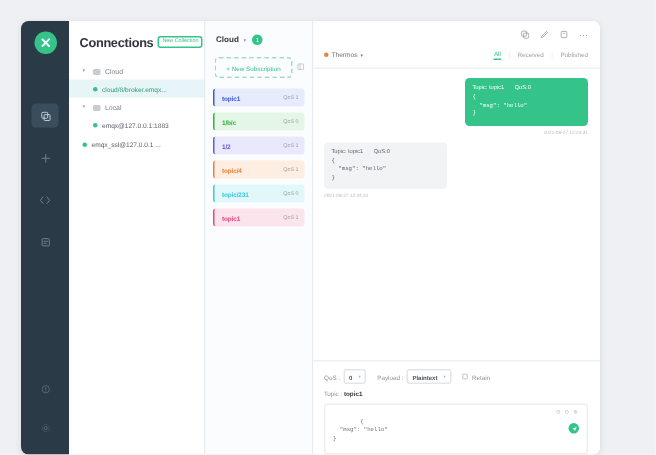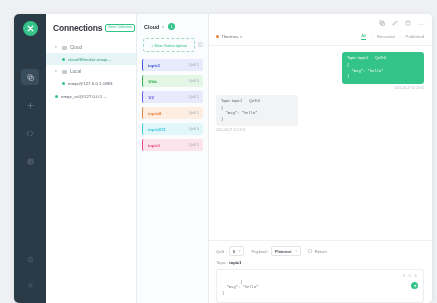--- a/index.html
+++ b/index.html
@@ -4,21 +4,21 @@
 <style>
   * { box-sizing: border-box; margin: 0; padding: 0; }
   html, body {
     width: 437px; height: 303px;
     background: #eef0f3;
     font-family: "Liberation Sans", sans-serif;
     overflow: hidden;
   }
   .app {
     position: absolute; left: 14px; top: 14px;
-    width: 418px; height: 289px;
+    width: 386px; height: 289px;
     background: #ffffff;
     border-radius: 5px;
     display: flex;
     overflow: hidden;
     box-shadow: 0 1px 4px rgba(0,0,0,0.10);
   }
 
   
   .rail {
     width: 32px; flex: 0 0 32px;

